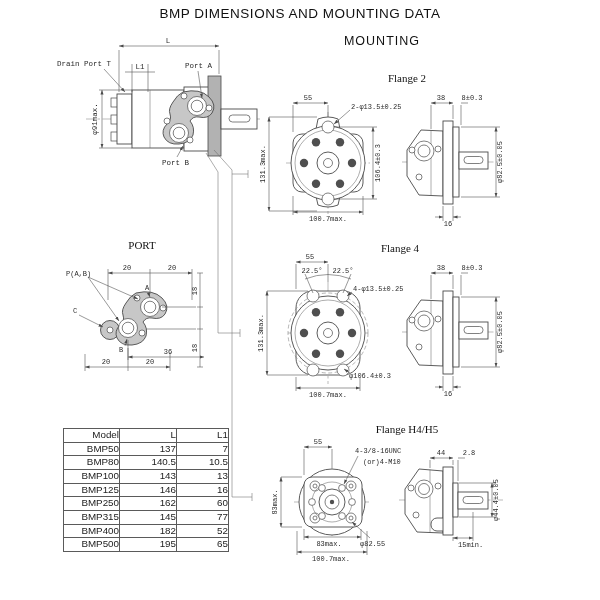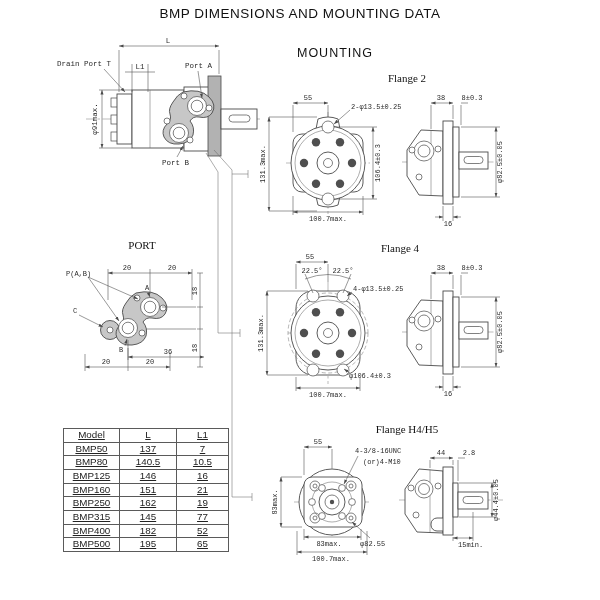--- a/index.html
+++ b/index.html
@@ -1,40 +1,40 @@
 <!DOCTYPE html>
 <html><head>
 <meta charset="utf-8">
 <style>
   html,body{margin:0;padding:0;background:#fff;}
   .page{position:relative;width:600px;height:600px;background:#fff;overflow:hidden;
         font-family:"Liberation Sans",sans-serif;color:#1e1e1e;padding-left:20px;}
   .title{position:absolute;left:0;top:6px;width:600px;text-align:center;
          font-size:13.5px;letter-spacing:.5px;color:#111;}
-  .subtitle{position:absolute;left:250px;top:46px;width:170px;text-align:center;
+  .subtitle{position:absolute;left:250px;top:34px;width:170px;text-align:right;
          font-size:12.5px;letter-spacing:1px;color:#111;}
   svg{position:absolute;left:0;top:0;}
   svg .thin{stroke:#6a6a6a;stroke-width:.55;fill:none;}
   svg .dimln{stroke:#555;stroke-width:.6;fill:none;}
   svg .cl{stroke:#777;stroke-width:.5;fill:none;stroke-dasharray:9 2.5 2.5 2.5;}
   svg .dash{stroke:#777;stroke-width:.55;fill:none;stroke-dasharray:4 2.5;}
   svg .gasket{fill:#c7c7c7;stroke:#4a4a4a;stroke-width:.9;}
   svg .plate{fill:#b2b2b2;stroke:#4a4a4a;stroke-width:.8;}
   svg .wht{fill:#fff;stroke:#4a4a4a;stroke-width:.9;}
   svg .whtThin{fill:#fff;stroke:#4a4a4a;stroke-width:.7;}
   svg .bolt{fill:#4f4f4f;stroke:none;}
   svg .hole{fill:#fff;stroke:#4a4a4a;stroke-width:.7;}
   svg text{fill:#2a2a2a;}
   .dim{font-family:"Liberation Mono","DejaVu Sans Mono",monospace;font-size:7.5px;}
   .dimS{font-family:"Liberation Mono","DejaVu Sans Mono",monospace;font-size:7px;}
   .ftitle{font-family:"Liberation Serif","DejaVu Serif",serif;font-size:11px;fill:#111;}
   table.dims{position:absolute;left:63px;top:428px;border-collapse:collapse;
          table-layout:fixed;font-size:9.8px;color:#222;}
-  table.dims th,table.dims td{border:1px solid #5a5a5a;text-align:center;
-         padding:0;height:12.65px;line-height:12.65px;font-weight:normal;text-decoration:underline;}
+  table.dims th,table.dims td{border:1px solid #5a5a5a;text-align:right;
+         padding:0;height:12.65px;line-height:12.65px;font-weight:normal;}
   table.dims .c1{width:56px}table.dims .c2{width:57px}table.dims .c3{width:52px}
 </style>
 </head>
 <body>
 
 <div class="page">
 
   <div class="title">BMP DIMENSIONS AND  MOUNTING DATA</div>
   <div class="subtitle">MOUNTING</div>
 
@@ -400,33 +400,33 @@
           <td>BMP50</td>
           <td>137</td>
           <td>7</td>
         </tr>
       <tr>
           <td>BMP80</td>
           <td>140.5</td>
           <td>10.5</td>
         </tr>
       <tr>
+          <td>BMP100</td>
+          <td>143</td>
+          <td>13</td>
+        </tr>
+      <tr>
           <td>BMP125</td>
           <td>146</td>
           <td>16</td>
         </tr>
       <tr>
-          <td>BMP160</td>
-          <td>151</td>
-          <td>21</td>
-        </tr>
-      <tr>
           <td>BMP250</td>
           <td>162</td>
-          <td>19</td>
+          <td>60</td>
         </tr>
       <tr>
           <td>BMP315</td>
           <td>145</td>
           <td>77</td>
         </tr>
       <tr>
           <td>BMP400</td>
           <td>182</td>
           <td>52</td>

